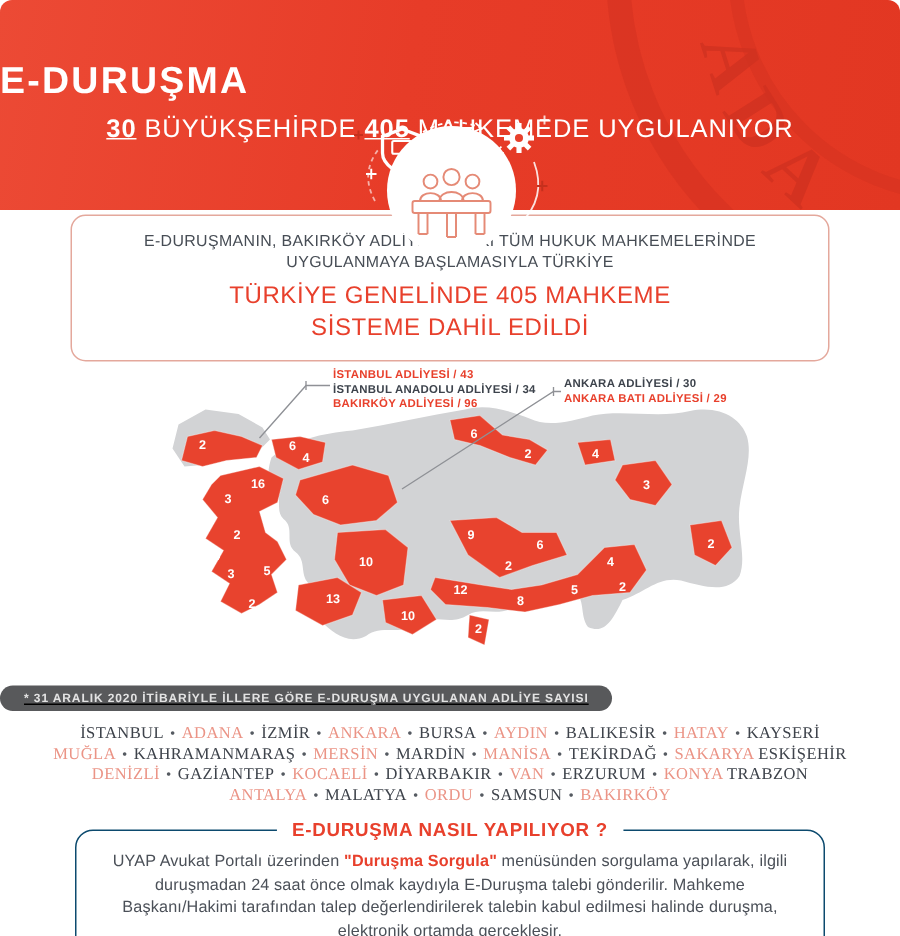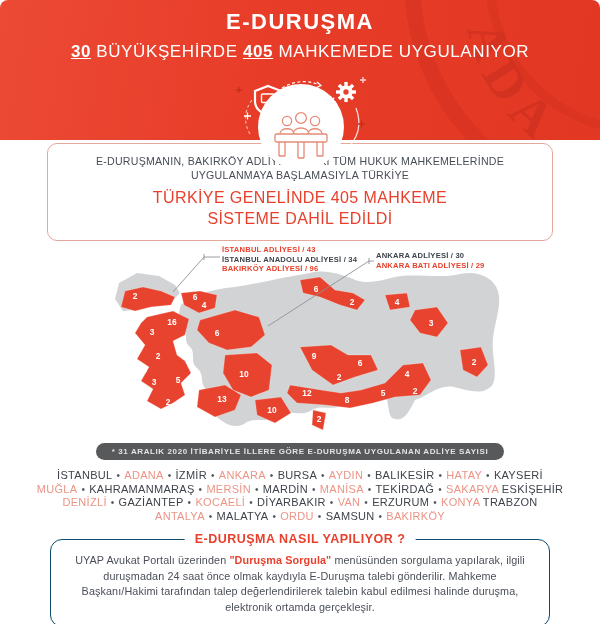--- a/index.html
+++ b/index.html
@@ -9,22 +9,22 @@
     background:#ffffff;border-radius:8px;margin:0 auto;
   }
   
   .hdr{
     position:relative;width:600px;height:140px;
     background:linear-gradient(100deg,#ec4a35 0%,#e73c28 45%,#e23722 100%);
     overflow:hidden;
   }
   .hdr-watermark{position:absolute;top:0;left:0;}
   .hdr-title{
-    position:relative;z-index:2;text-align:center;color:#fff;
-    font-size:22px;font-weight:bold;letter-spacing:1.5px;padding-top:9px;margin:0;
+    position:relative;z-index:2;color:#fff;
+    font-size:25px;font-weight:bold;letter-spacing:1.5px;padding-top:40px;margin:0;
   }
   .hdr-sub{
     position:relative;z-index:2;text-align:center;color:#fff;
     font-size:17px;letter-spacing:.6px;margin-top:7px;
   }
   .hdr-sub .num{font-weight:bold;text-decoration:underline;}
   
   .illu{position:absolute;left:232px;top:74px;z-index:5;}
   
   .intro-box{
@@ -38,29 +38,29 @@
   
   .map-wrap{position:relative;width:600px;height:196px;margin-top:2px;}
   .turkey-svg{position:absolute;left:85px;top:0;}
   .lbl-block{position:absolute;font-size:7.6px;font-weight:bold;letter-spacing:.2px;line-height:9.6px;}
   .lbl-ist{left:222px;top:2px;}
   .lbl-ank{left:376px;top:8px;}
   .lbl-red{color:#e8402c;}
   .lbl-dark{color:#3d434c;}
   .prov-num{font:bold 8.4px "Liberation Sans","DejaVu Sans",sans-serif;fill:#ffffff;text-anchor:middle;}
   
-  .pill-row{display:flex;justify-content:center;margin-top:4px;}
+  .pill-row{display:flex;margin-top:18px;text-decoration:underline;}
   .pill{
     background:#58595b;color:#e3e3e3;border-radius:9px;
     font-size:8px;font-weight:bold;letter-spacing:.6px;
     padding:4px 16px;white-space:nowrap;
   }
   
   .cities{margin-top:9px;text-align:center;}
-  .city-line{font-size:11px;font-weight:500;letter-spacing:.3px;line-height:13.5px;}
+  .city-line{font-size:11px;font-weight:500;letter-spacing:.3px;line-height:13.5px;font-family:Liberation Serif, serif;}
   .city.dark{color:#3e434b;}
   .city.light{color:#eb9486;}
   .bullet{color:#555a61;margin:0 4px;font-size:10px;}
   
   .how-box{
     position:relative;width:450px;margin:16px auto 0 auto;
     border:1px solid #0c4a6e;border-radius:12px;
     padding:13px 24px 11px 24px;text-align:center;background:#fff;
   }
   .how-title{

